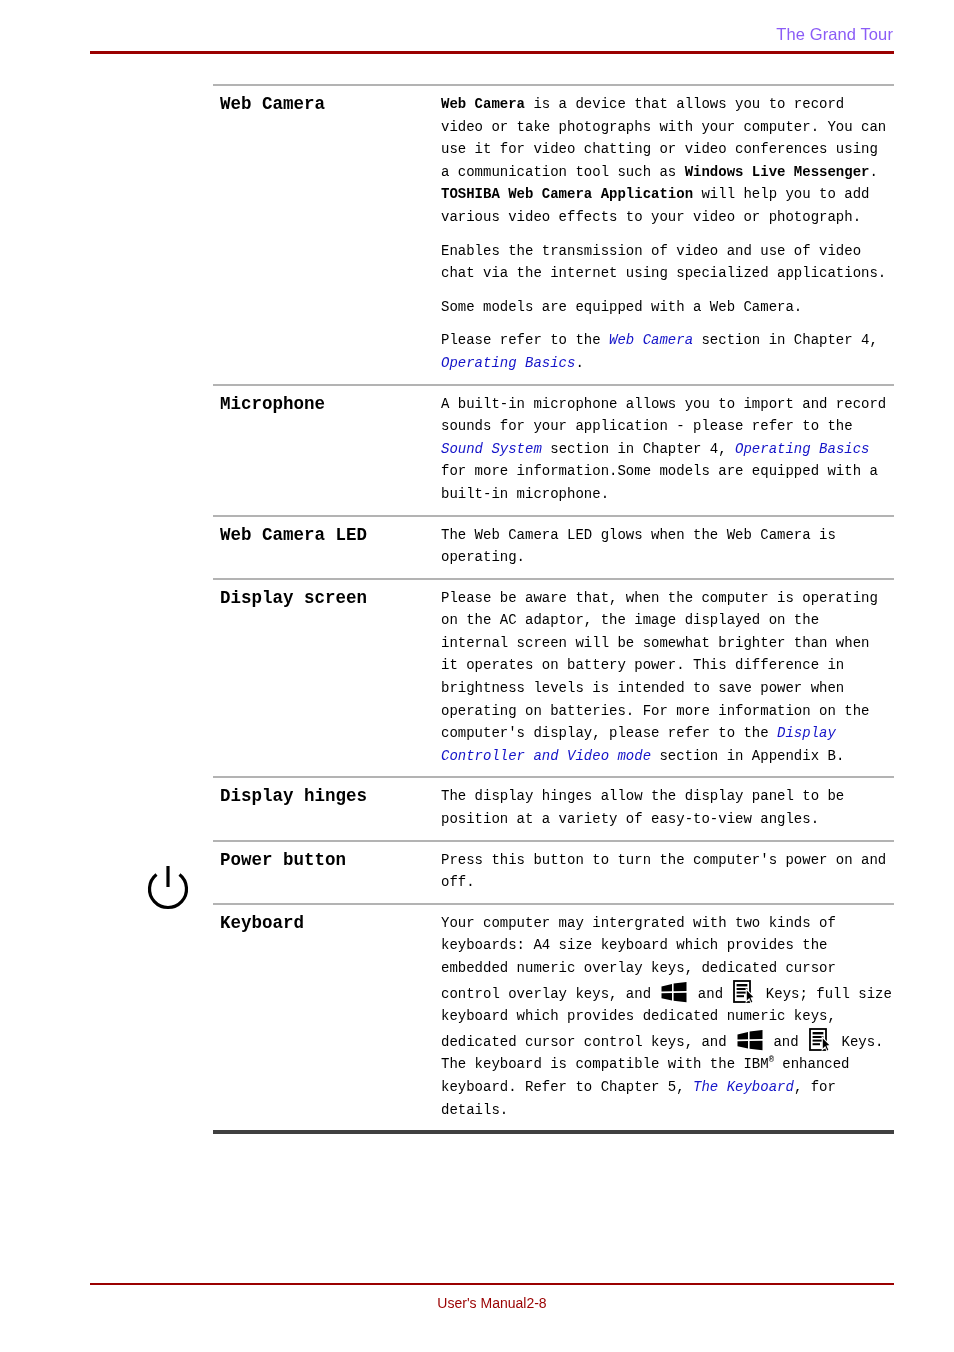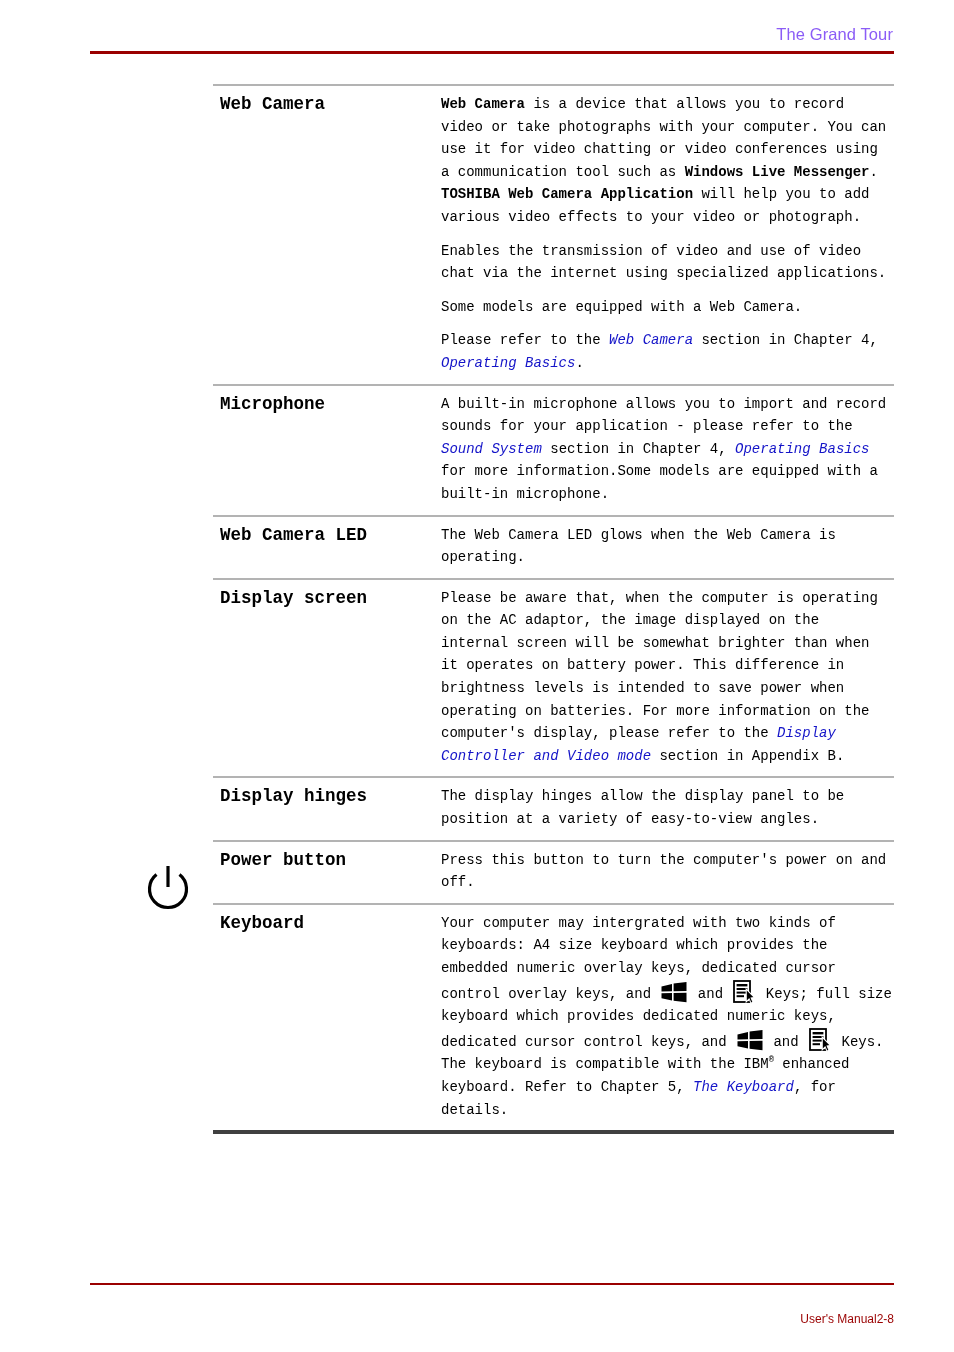--- a/index.html
+++ b/index.html
@@ -119,25 +119,25 @@
     top: 1283px;
     width: 804px;
   }
   .footer-rule {
     height: 2px;
     background: #9a0000;
     width: 100%;
   }
   .footer-row {
     display: flex;
-    justify-content: flex-end;
+    justify-content: center;
     align-items: baseline;
-    margin-top: 24px;
+    margin-top: 8px;
     color: #9a0000;
-    font-size: 12px;
+    font-size: 14px;
     line-height: 20px;
   }
 </style>
 </head>
 <body>
 
 <div class="page">
 
   <div class="page-header">
     <div class="header-title">The Grand Tour</div>

